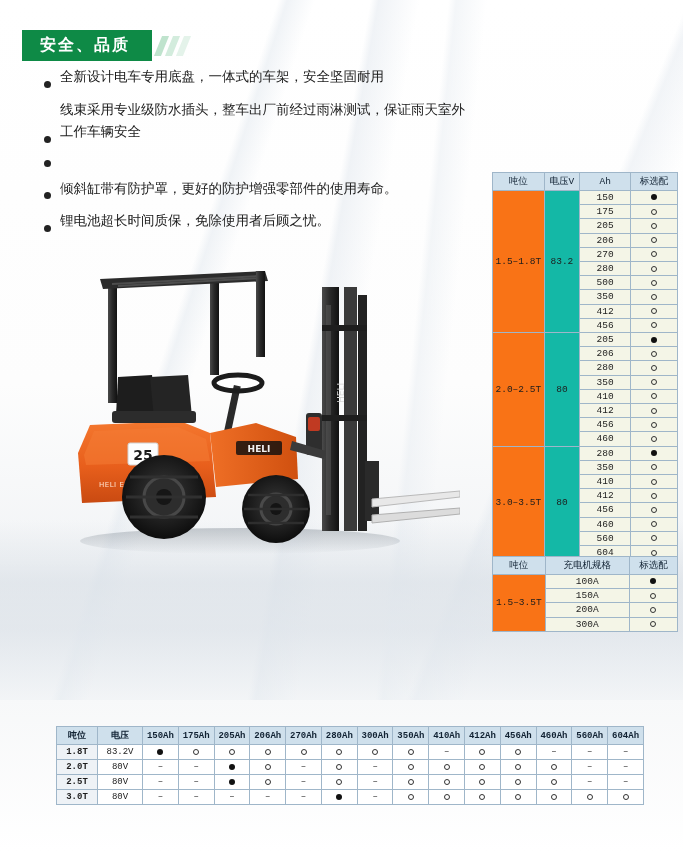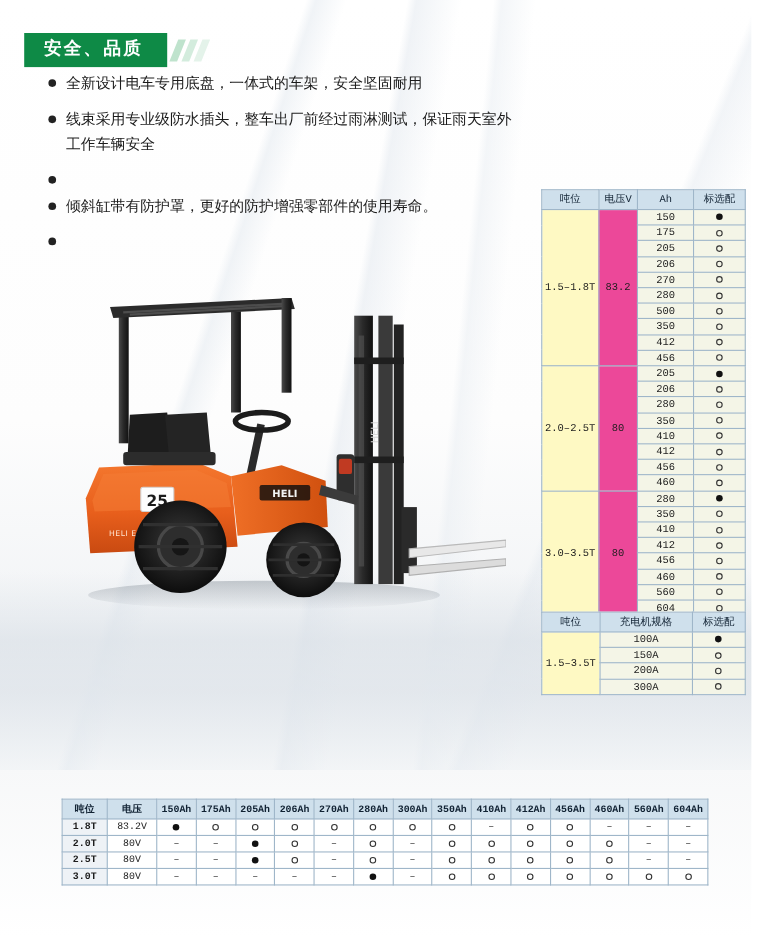--- a/index.html
+++ b/index.html
@@ -75,21 +75,21 @@
 
   
   .bullets {
     position: absolute;
     left: 44px;
     top: 66px;
     width: 430px;
   }
   .bullet-row {
     display: flex;
-    align-items: flex-start;
+    align-items: flex-end;
     margin-bottom: 11px;
   }
   .bullet-dot {
     width: 7px;
     height: 7px;
     background: #222;
     border-radius: 50%;
     margin-top: 6px;
     margin-right: 9px;
     flex: 0 0 auto;
@@ -134,22 +134,22 @@
     background: #cfe0ec;
     font-size: 9.5px;
     height: 15px;
     color: #123;
   }
   #battery-table td {
     height: 13.2px;
     line-height: 13.2px;
     padding: 0;
   }
-  .cell-ton { background: #fef9c3; width: 52px; }
-  .cell-volt { background: #ec4899; width: 34px; }
+  .cell-ton { background: #f97316; width: 52px; }
+  .cell-volt { background: #14b8a6; width: 34px; }
   .cell-ah { background: #f4f5e7; width: 52px; }
   .cell-opt { background: #f4f5e7; width: 48px; }
   .mark-filled::before {
     content: "";
     display: inline-block;
     width: 6px; height: 6px;
     border-radius: 50%;
     background: #111;
     vertical-align: middle;
   }
@@ -245,20 +245,21 @@
     </div>
     <div class="bullet-row">
       <div class="bullet-dot"></div>
     </div>
     <div class="bullet-row">
       <div class="bullet-dot"></div>
       <div class="bullet-text">倾斜缸带有防护罩，更好的防护增强零部件的使用寿命。</div>
     </div>
     <div class="bullet-row">
       <div class="bullet-dot"></div>
+      <div class="bullet-text">锂电池超长时间质保，免除使用者后顾之忧。</div>
     </div>
   </div>
 
   <div class="forklift">
     <svg width="400" height="300" viewBox="0 0 400 300" xmlns="http://www.w3.org/2000/svg">
       <defs>
         <linearGradient id="orange" x1="0" y1="0" x2="0" y2="1">
           <stop offset="0%" stop-color="#f4772e"></stop>
           <stop offset="55%" stop-color="#e85f1c"></stop>
           <stop offset="100%" stop-color="#c94a11"></stop>

